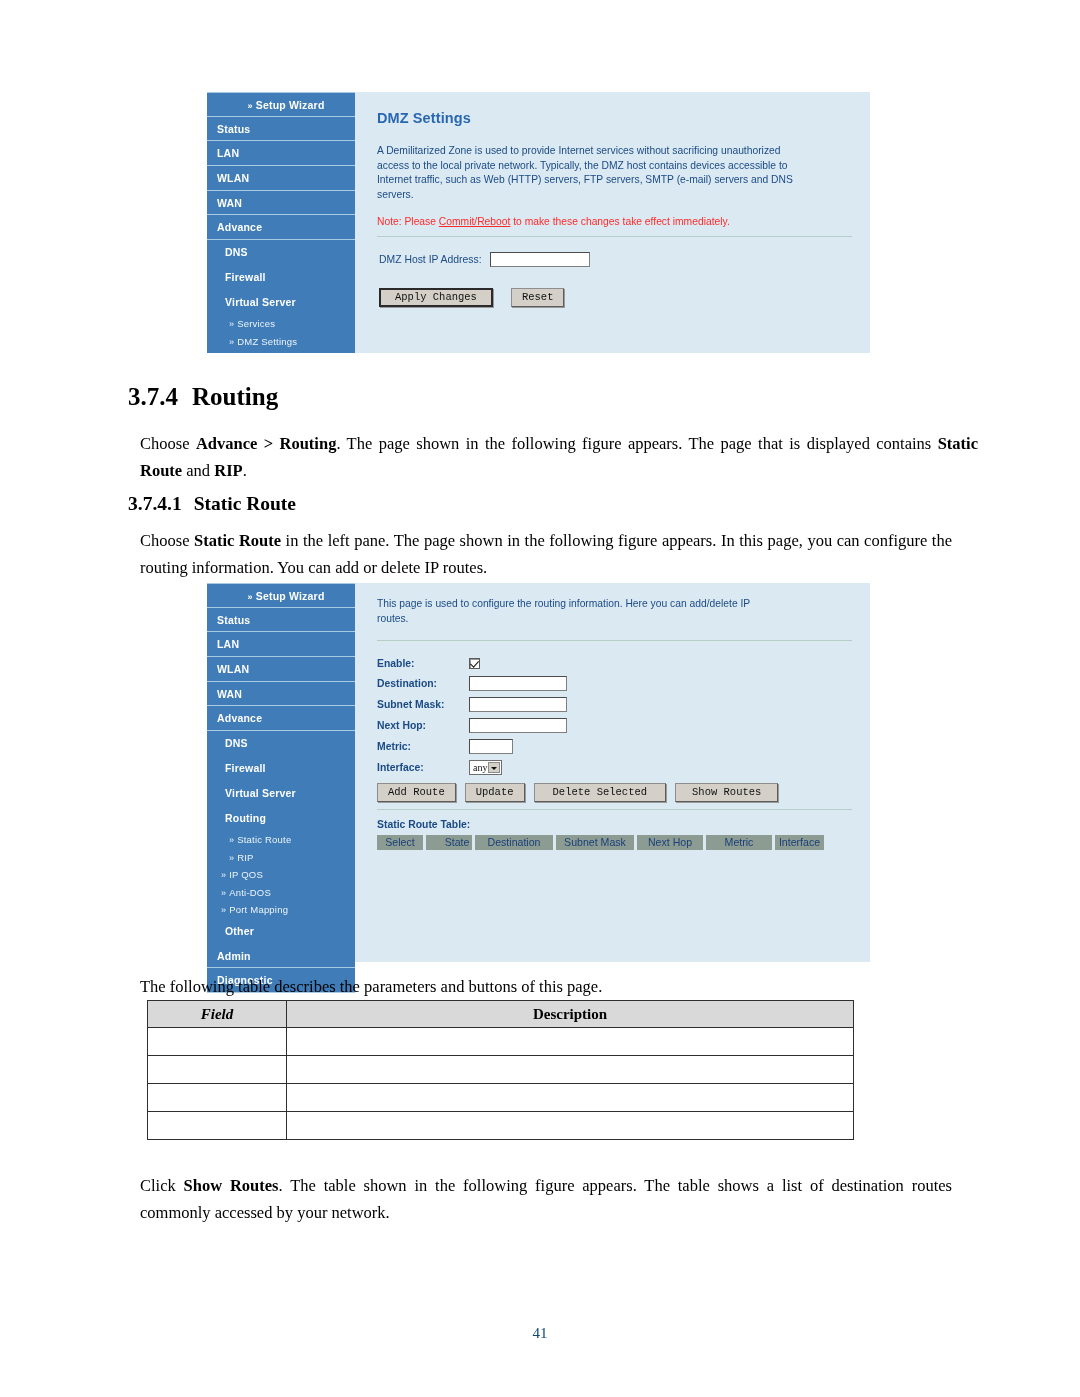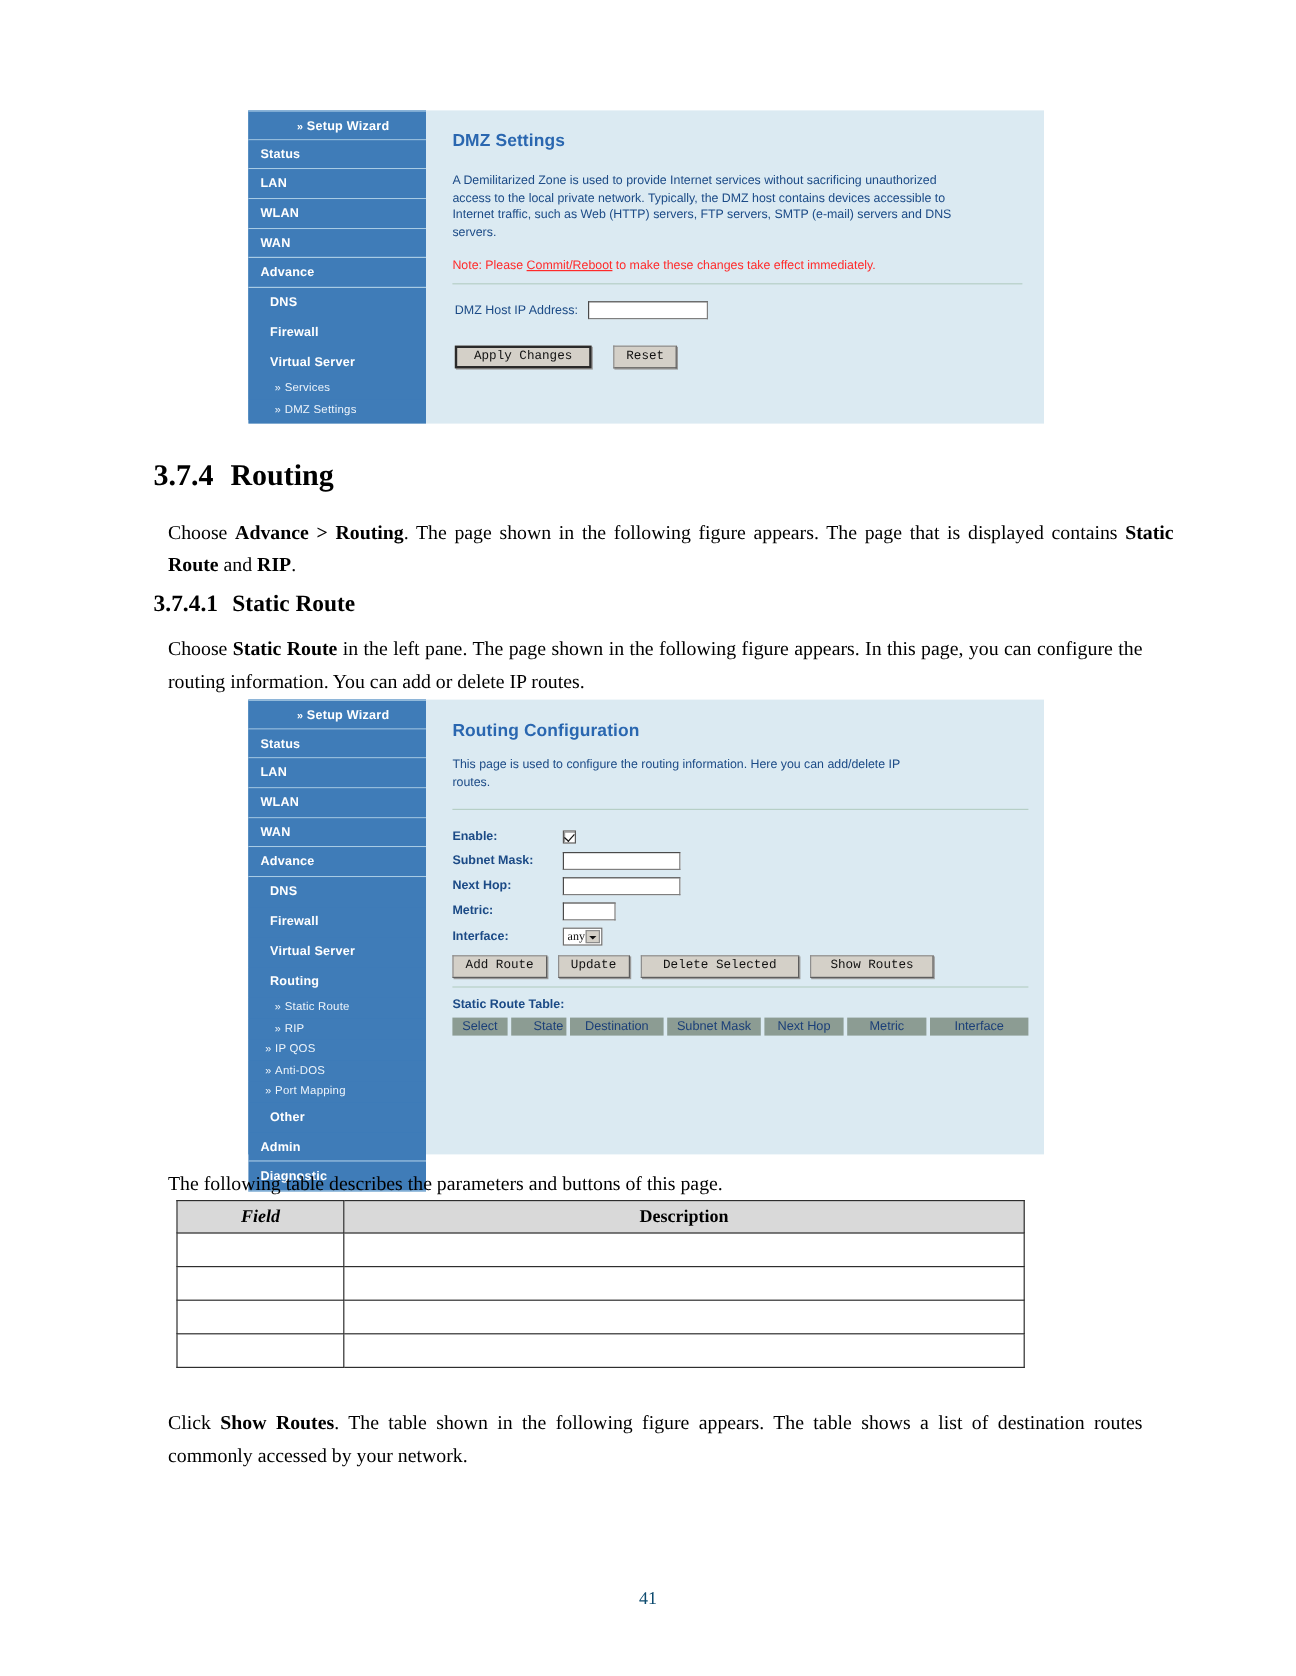--- a/index.html
+++ b/index.html
@@ -346,30 +346,33 @@
       <div class="nav-item leaf deep"><span class="chev">»</span><span>RIP</span></div>
       <div class="nav-item leaf"><span class="chev">»</span><span>IP QOS</span></div>
       <div class="nav-item leaf"><span class="chev">»</span><span>Anti-DOS</span></div>
       <div class="nav-item leaf"><span class="chev">»</span><span>Port Mapping</span></div>
       <div class="nav-item sub"><span>Other</span></div>
       <div class="nav-item"><span>Admin</span></div>
       <div class="nav-item"><span>Diagnostic</span></div>
     </div>
 
   <div class="content">
-    <div class="panel-title" style="margin-bottom:14px;">Routing Configuration</div>
 
     <div class="panel-desc" style="max-width:400px;">This page is used to configure the routing information. Here you can add/delete IP routes.</div>
 
     <hr class="hr-soft" style="margin:14px 0 12px 0;">
 
     <div>
       <div style="display:flex; align-items:center; height:20px;">
         <span class="form-label bold" style="width:92px;">Enable:</span>
         <span class="chk checked"></span>
+      </div>
+      <div style="display:flex; align-items:center; height:21px;">
+        <span class="form-label bold" style="width:92px;">Destination:</span>
+        <span class="txt-input" style="width:98px;"></span>
       </div>
       <div style="display:flex; align-items:center; height:21px;">
         <span class="form-label bold" style="width:92px;">Subnet Mask:</span>
         <span class="txt-input" style="width:98px;"></span>
       </div>
       <div style="display:flex; align-items:center; height:21px;">
         <span class="form-label bold" style="width:92px;">Next Hop:</span>
         <span class="txt-input" style="width:98px;"></span>
       </div>
       <div style="display:flex; align-items:center; height:21px;">
@@ -396,21 +399,21 @@
 
     <div class="srt-label">Static Route Table:</div>
 
     <div class="srt-head" id="srt-head">
         <div class="cell" style="width: 46px;">Select</div>
         <div class="cell" style="width: 46px; padding-left: 16px;">State</div>
         <div class="cell" style="width: 78px;">Destination</div>
         <div class="cell" style="width: 78px;">Subnet Mask</div>
         <div class="cell" style="width: 66px;">Next Hop</div>
         <div class="cell" style="width: 66px;">Metric</div>
-        <div class="cell" style="width: 82px;">Interface</div>
+        <div class="cell" style="width: 49px;">Interface</div>
       </div>
   </div>
 </div>
 
 <div class="doc-para" style="left:140px; top:973px; width:812px; text-align:left;">The following table describes the parameters and buttons of this page.</div>
 
 <table class="param-table" style="left:147px; top:1000px; width:707px;">
   <thead>
     <tr>
       <th style="width:136px;font-style:italic;">Field</th>

